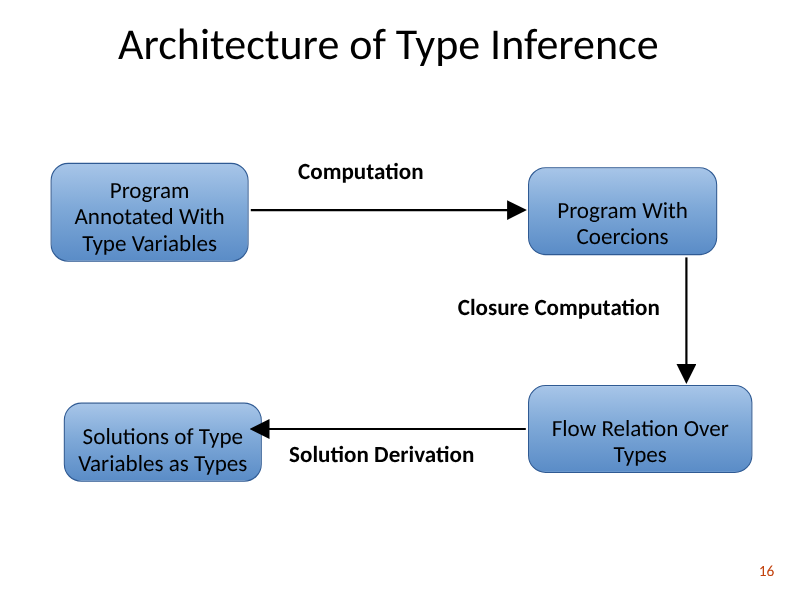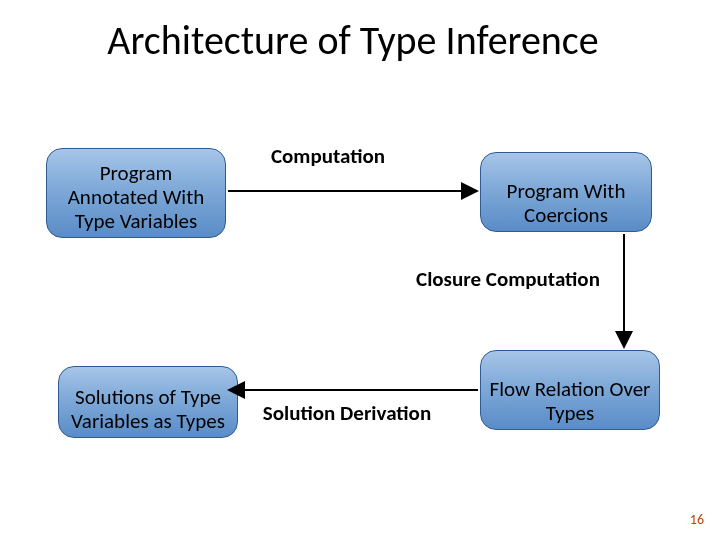--- a/index.html
+++ b/index.html
@@ -66,21 +66,21 @@
 <div class="title">Architecture of Type Inference</div>
 
 <div class="box" style="left:46px;  top:148px; width:180px; height:90px;">
   <span>Program Annotated With Type Variables</span>
 </div>
 
 <div class="box" style="left:480px; top:152px; width:172px; height:80px;">
   <span>Program With Coercions</span>
 </div>
 
-<div class="box" style="left:480px; top:350px; width:180px; height:80px;">
+<div class="box" style="left:480px; top:350px; width:204px; height:80px;">
   <span>Flow Relation Over Types</span>
 </div>
 
 <div class="box" style="left:58px;  top:346px; width:180px; height:72px;margin-top:20px;">
   <span>Solutions of Type Variables as Types</span>
 </div>
 
 <div class="label" style="left:258px; top:145px; width:140px;">Computation</div>
 
 <div class="label" style="left:388px; top:268px; width:240px;">Closure Computation</div>

